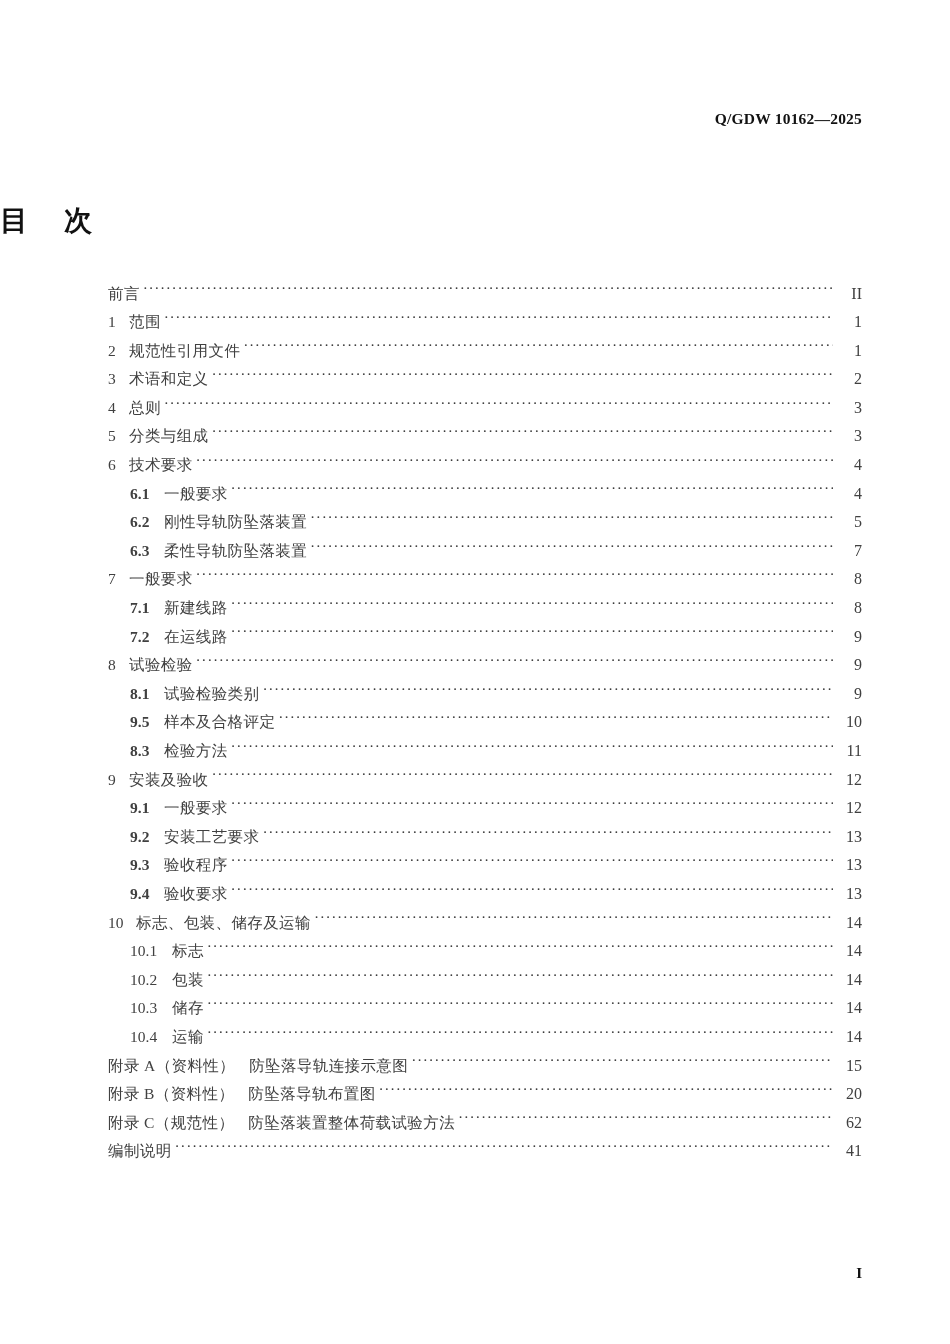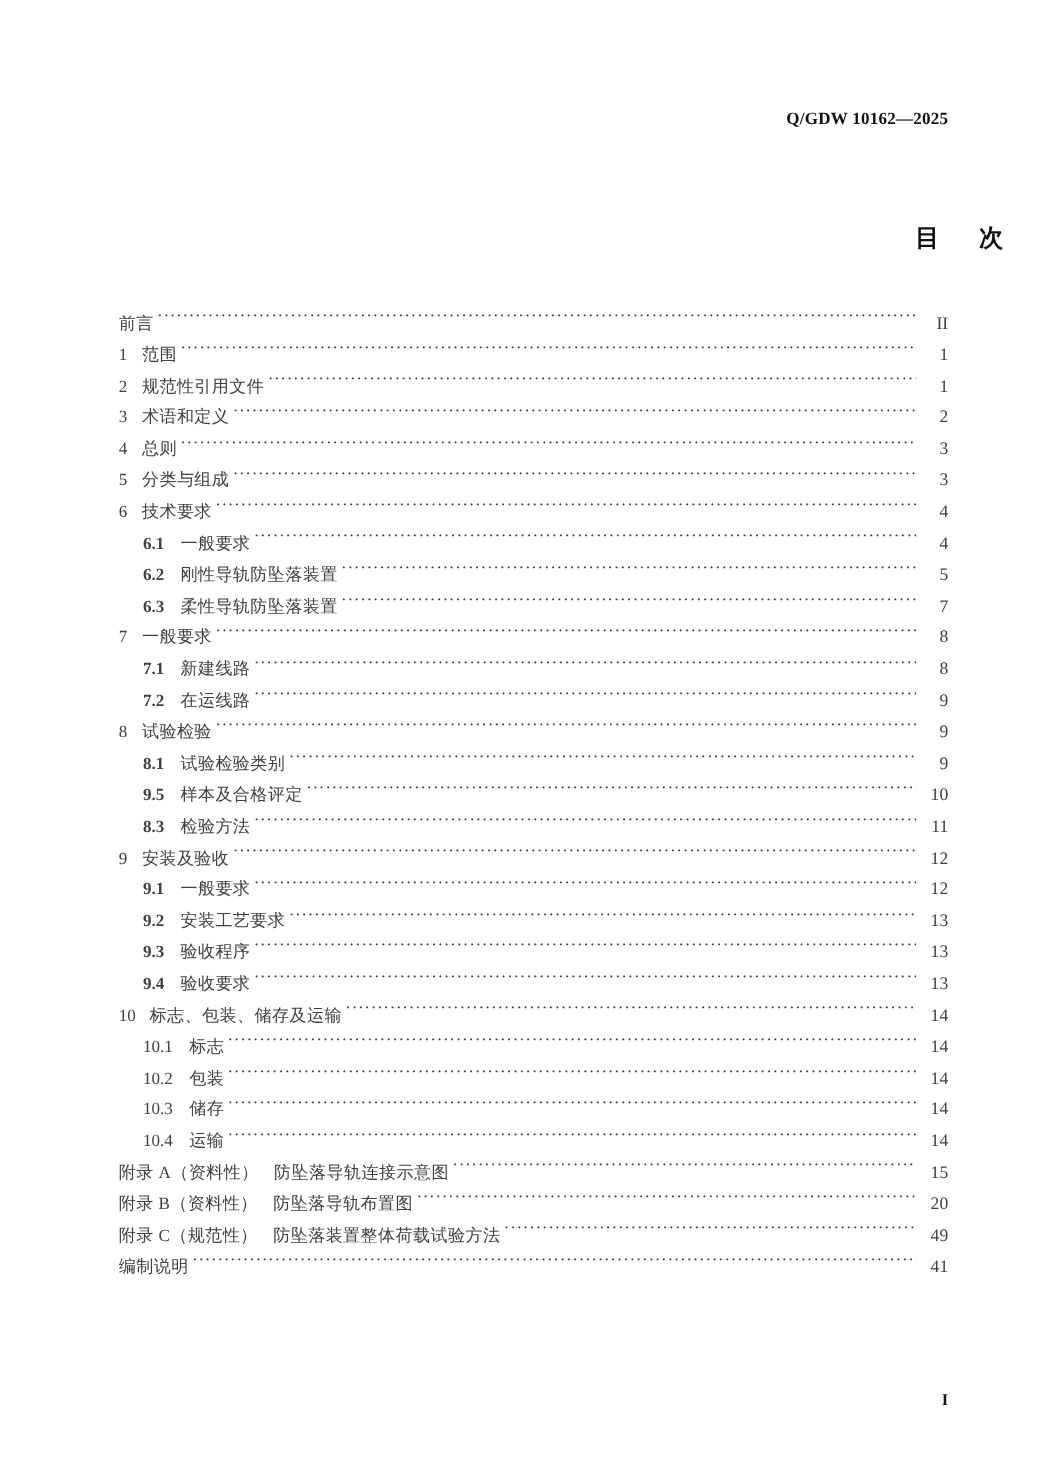--- a/index.html
+++ b/index.html
@@ -16,39 +16,39 @@
     width: 950px;
     height: 1344px;
     background: #ffffff;
     overflow: hidden;
     box-sizing: border-box;
   }
 
   
   .doc-header {
     position: absolute;
-    top: 100px;
+    top: 110px;
     right: 88px;
     font-family: "Liberation Serif", "DejaVu Serif", serif;
     font-size: 15.5px;
     font-weight: bold;
     letter-spacing: 0.2px;
     color: #111;
     white-space: nowrap;
   }
 
   
   .toc-title {
     position: absolute;
     top: 202px;
     left: 0;
     width: 914px;
-    text-align: right;
+    text-align: left;
     font-family: "DejaVu Sans", "Liberation Sans", sans-serif;
-    font-size: 22px;
+    font-size: 28px;
     font-weight: bold;
     letter-spacing: 2px;
     color: #111;
   }
   .toc-title .gap { display: inline-block; width: 34px; }
 
   
   .toc {
     position: absolute;
     top: 283px;
@@ -316,21 +316,21 @@
         <span class="toc-label">附录 B（资料性）</span>
         <span class="toc-extra">防坠落导轨布置图</span>
         <span class="toc-leader"></span>
         <span class="toc-page">20</span>
       </div>
       <div class="toc-row lvl-appendix">
         <span class="toc-num"></span>
         <span class="toc-label">附录 C（规范性）</span>
         <span class="toc-extra">防坠落装置整体荷载试验方法</span>
         <span class="toc-leader"></span>
-        <span class="toc-page">49</span>
+        <span class="toc-page">62</span>
       </div>
       <div class="toc-row lvl-plain">
         <span class="toc-num"></span>
         <span class="toc-label">编制说明</span>
         <span class="toc-leader"></span>
         <span class="toc-page">41</span>
       </div>
     </div>
 
   <div class="page-folio">I</div>

